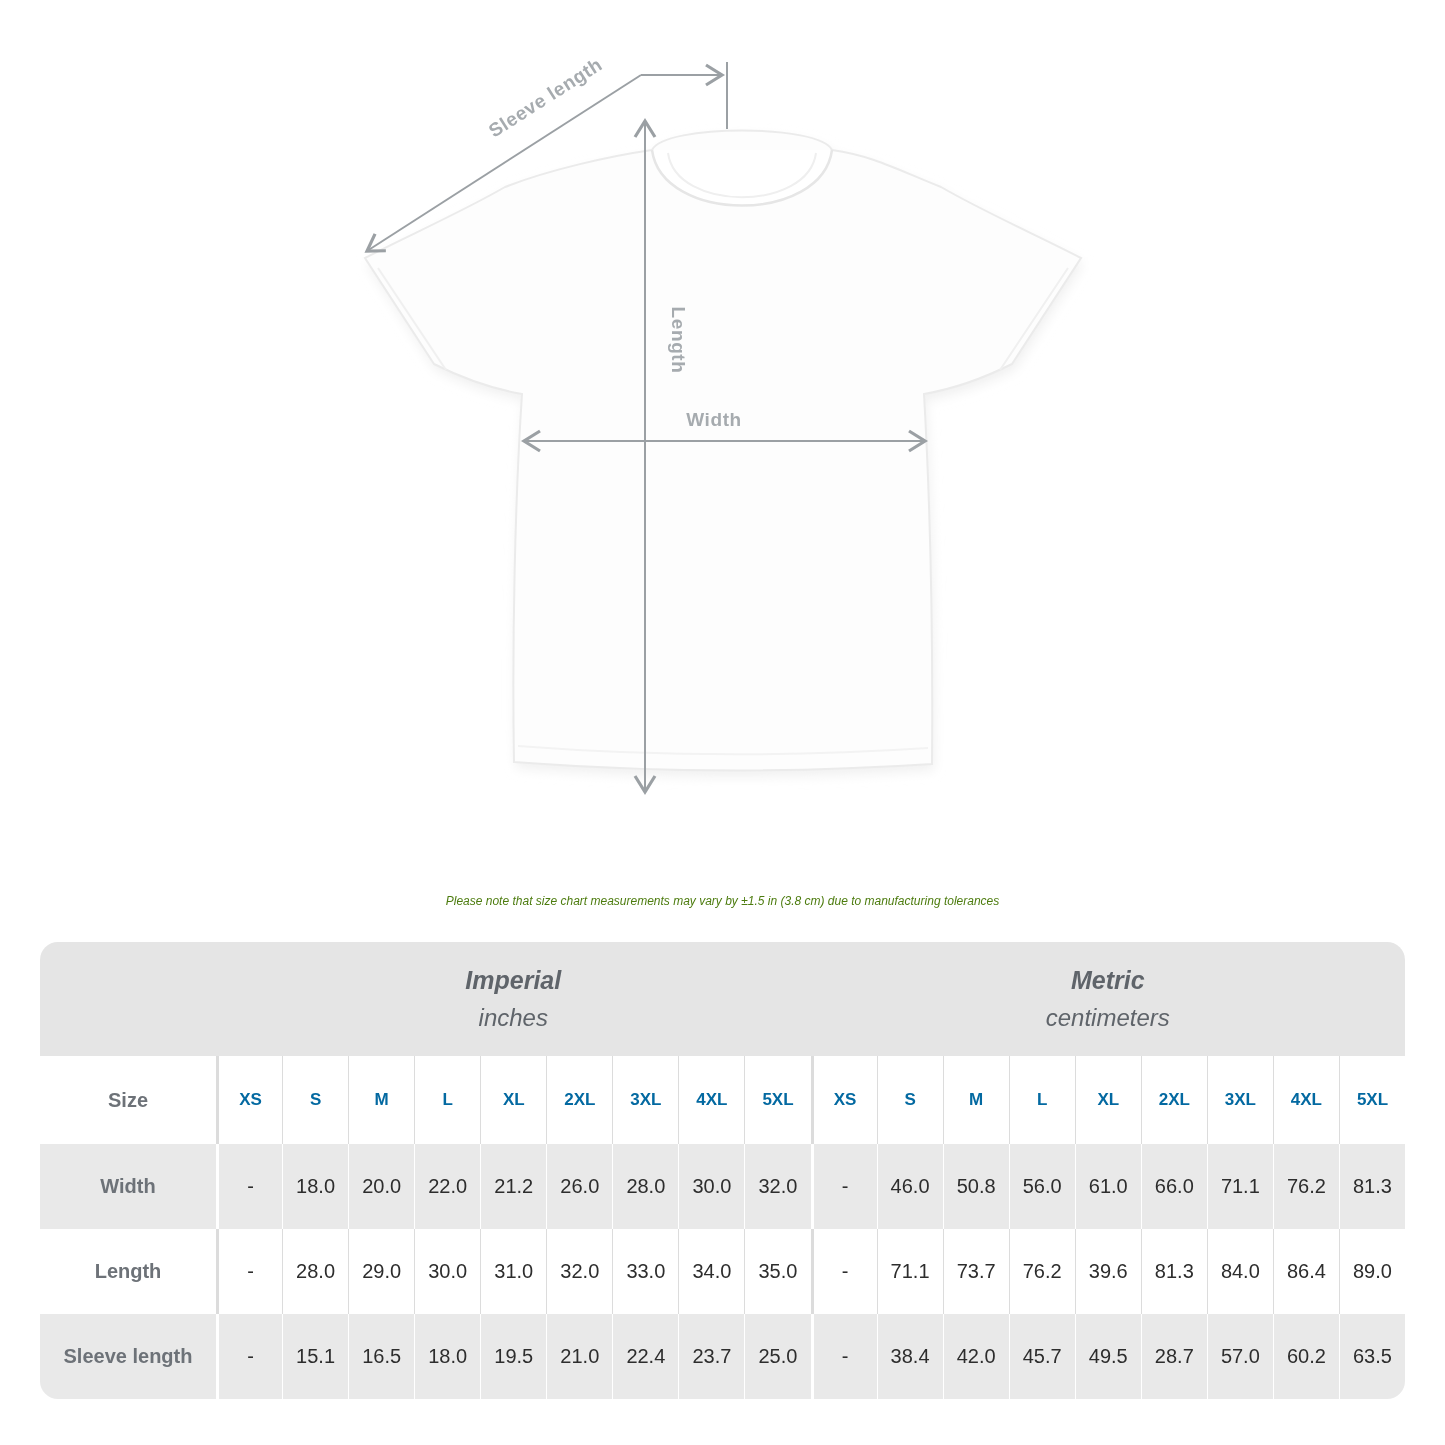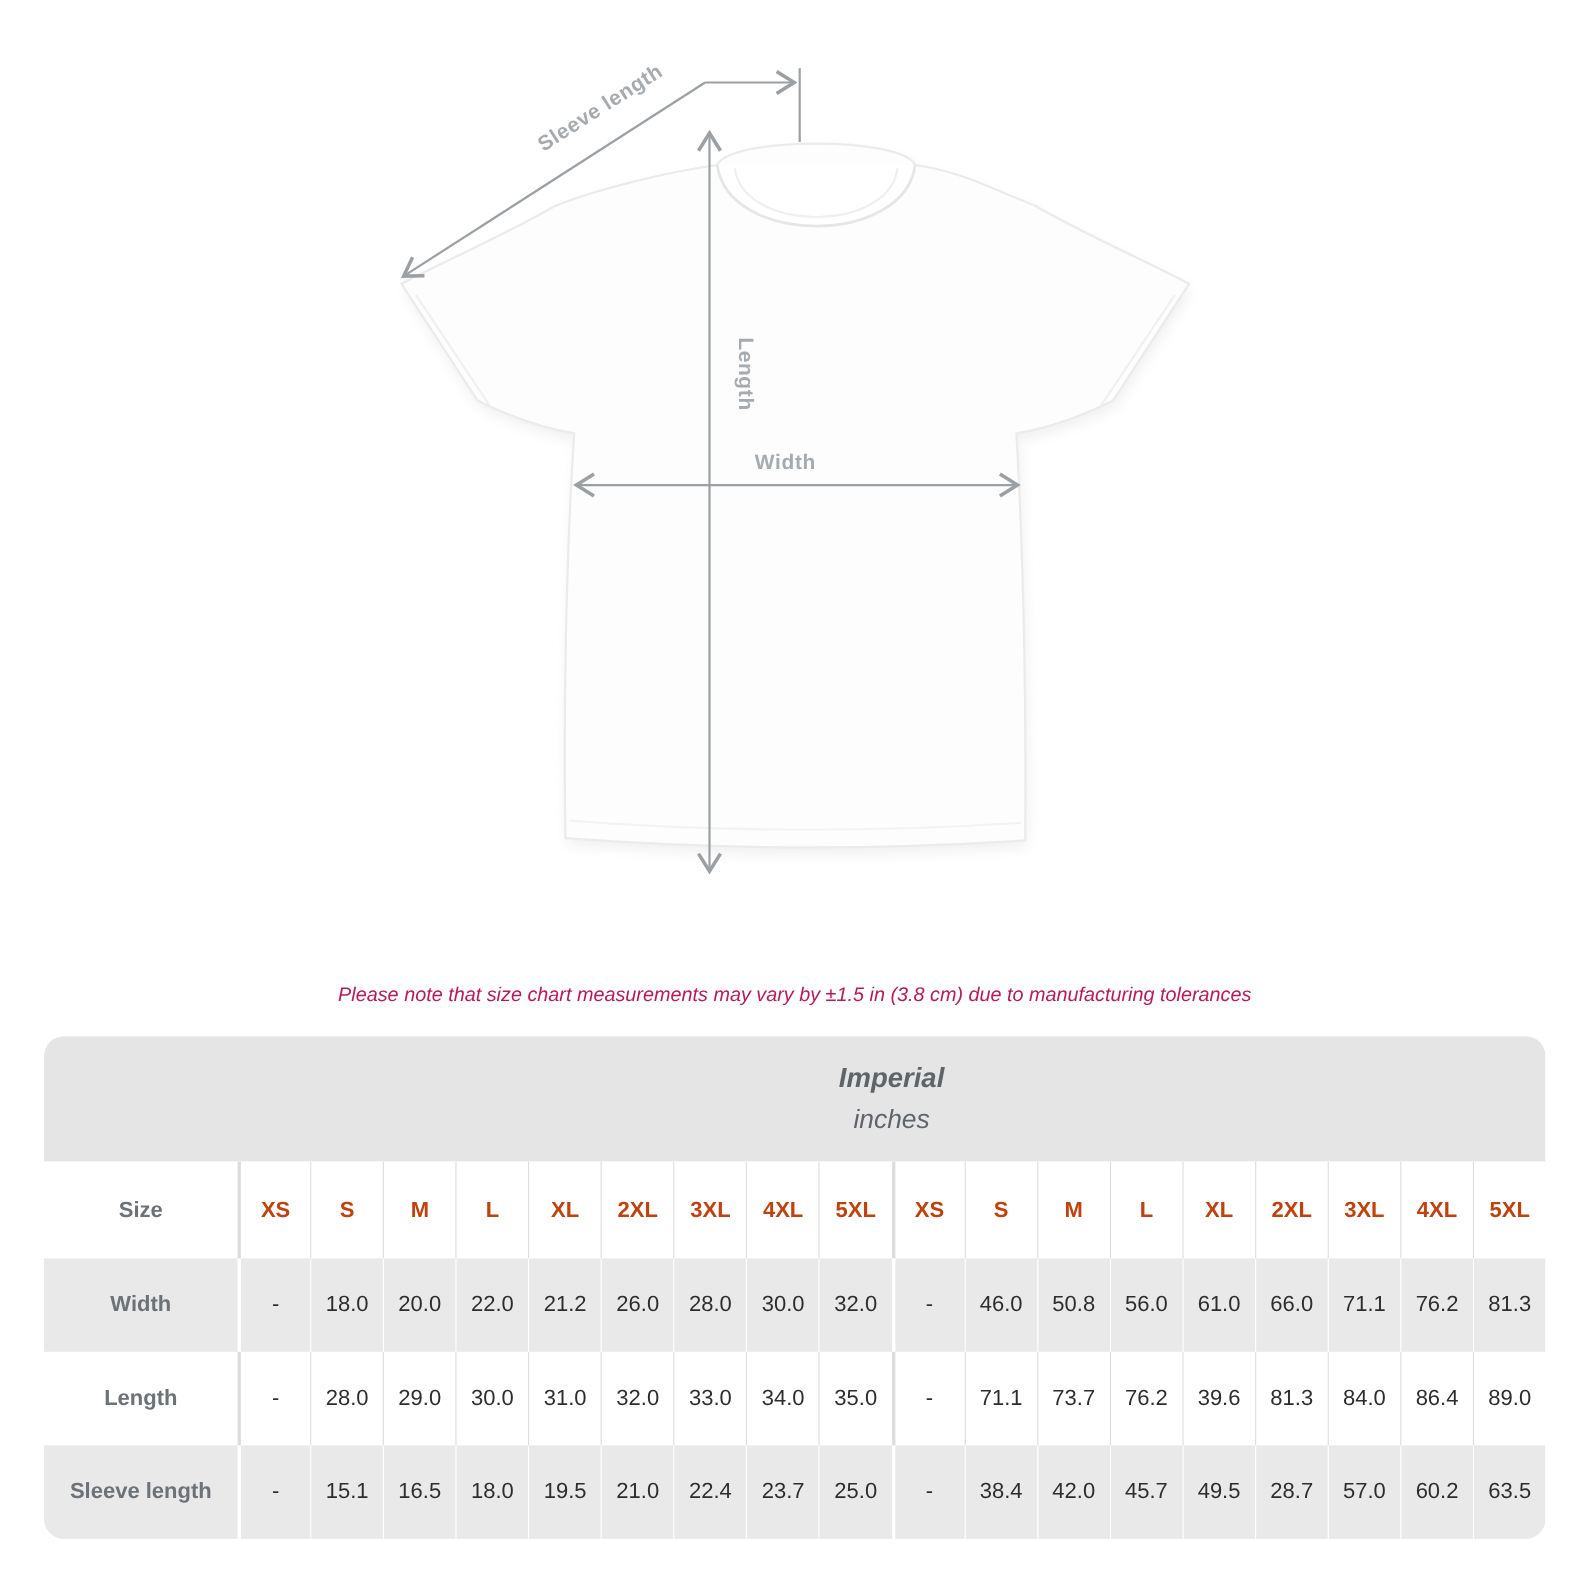--- a/index.html
+++ b/index.html
@@ -13,21 +13,21 @@
   .shirt-label { font-size:19px; font-weight:bold; fill:#a6abaf; letter-spacing:0.6px; }
   .meas { stroke:#9ba0a4; stroke-width:2; fill:none; }
 
   
   .title {
     position:absolute; top:849px; left:0; width:100%; text-align:center;
     font-size:31px; font-weight:bold; color:#303030;
   }
   .subtitle {
     position:absolute; top:894px; left:0; width:100%; text-align:center;
-    font-size:18px; font-style:italic; color:#be185d;
+    font-size:12px; font-style:italic; color:#4d7c0f;
   }
 
   
   .size-table {
     position:absolute; left:40px; top:942px; width:1365px;
     border-radius:18px; overflow:hidden; background:#ffffff;
   }
   .band { display:flex; background:#e5e5e5; height:114px; }
   .band-spacer { width:176px; flex:none; }
   .band-group {
@@ -41,21 +41,21 @@
   .trow.header { height:88px; background:#ffffff; }
   .trow.data  { height:85px; }
   .trow.w { background:#ffffff; }
   .trow.g { background:#e9e9e9; }
 
   .cell {
     display:flex; align-items:center; justify-content:center;
     font-size:20px; color:#2d2d2d; box-sizing:border-box;
   }
   .cell.label { font-weight:bold; color:#6d7278; font-size:20px; }
-  .cell.sizehead { font-weight:bold; color:#c2410c; font-size:20px; }
+  .cell.sizehead { font-weight:bold; color:#0369a1; font-size:17px; }
 
   .trow .cell:not(.label) { border-left:1px solid transparent; }
   .trow.w .cell:not(.label), .trow.header .cell:not(.label) { border-left-color:#dcdcdc; }
   .trow.g .cell:not(.label) { border-left-color:#ffffff; }
   .trow .cell.major { border-left-width:3px; }
 </style>
 </head>
 <body>
 
 <div class="page">
@@ -100,20 +100,24 @@
 
   <div class="subtitle">Please note that size chart measurements may vary by ±1.5 in (3.8 cm) due to manufacturing tolerances</div>
 
   <div class="size-table">
 
     <div class="band">
       <div class="band-spacer"></div>
       <div class="band-group">
         <div class="band-name">Imperial</div>
         <div class="band-unit">inches</div>
+      </div>
+      <div class="band-group">
+        <div class="band-name">Metric</div>
+        <div class="band-unit">centimeters</div>
       </div>
     </div>
 
     <div class="trow header" id="size-row">
       <div class="cell label">Size</div>
     <div class="cell sizehead major">XS</div>
         <div class="cell sizehead">S</div>
         <div class="cell sizehead">M</div>
         <div class="cell sizehead">L</div>
         <div class="cell sizehead">XL</div>

